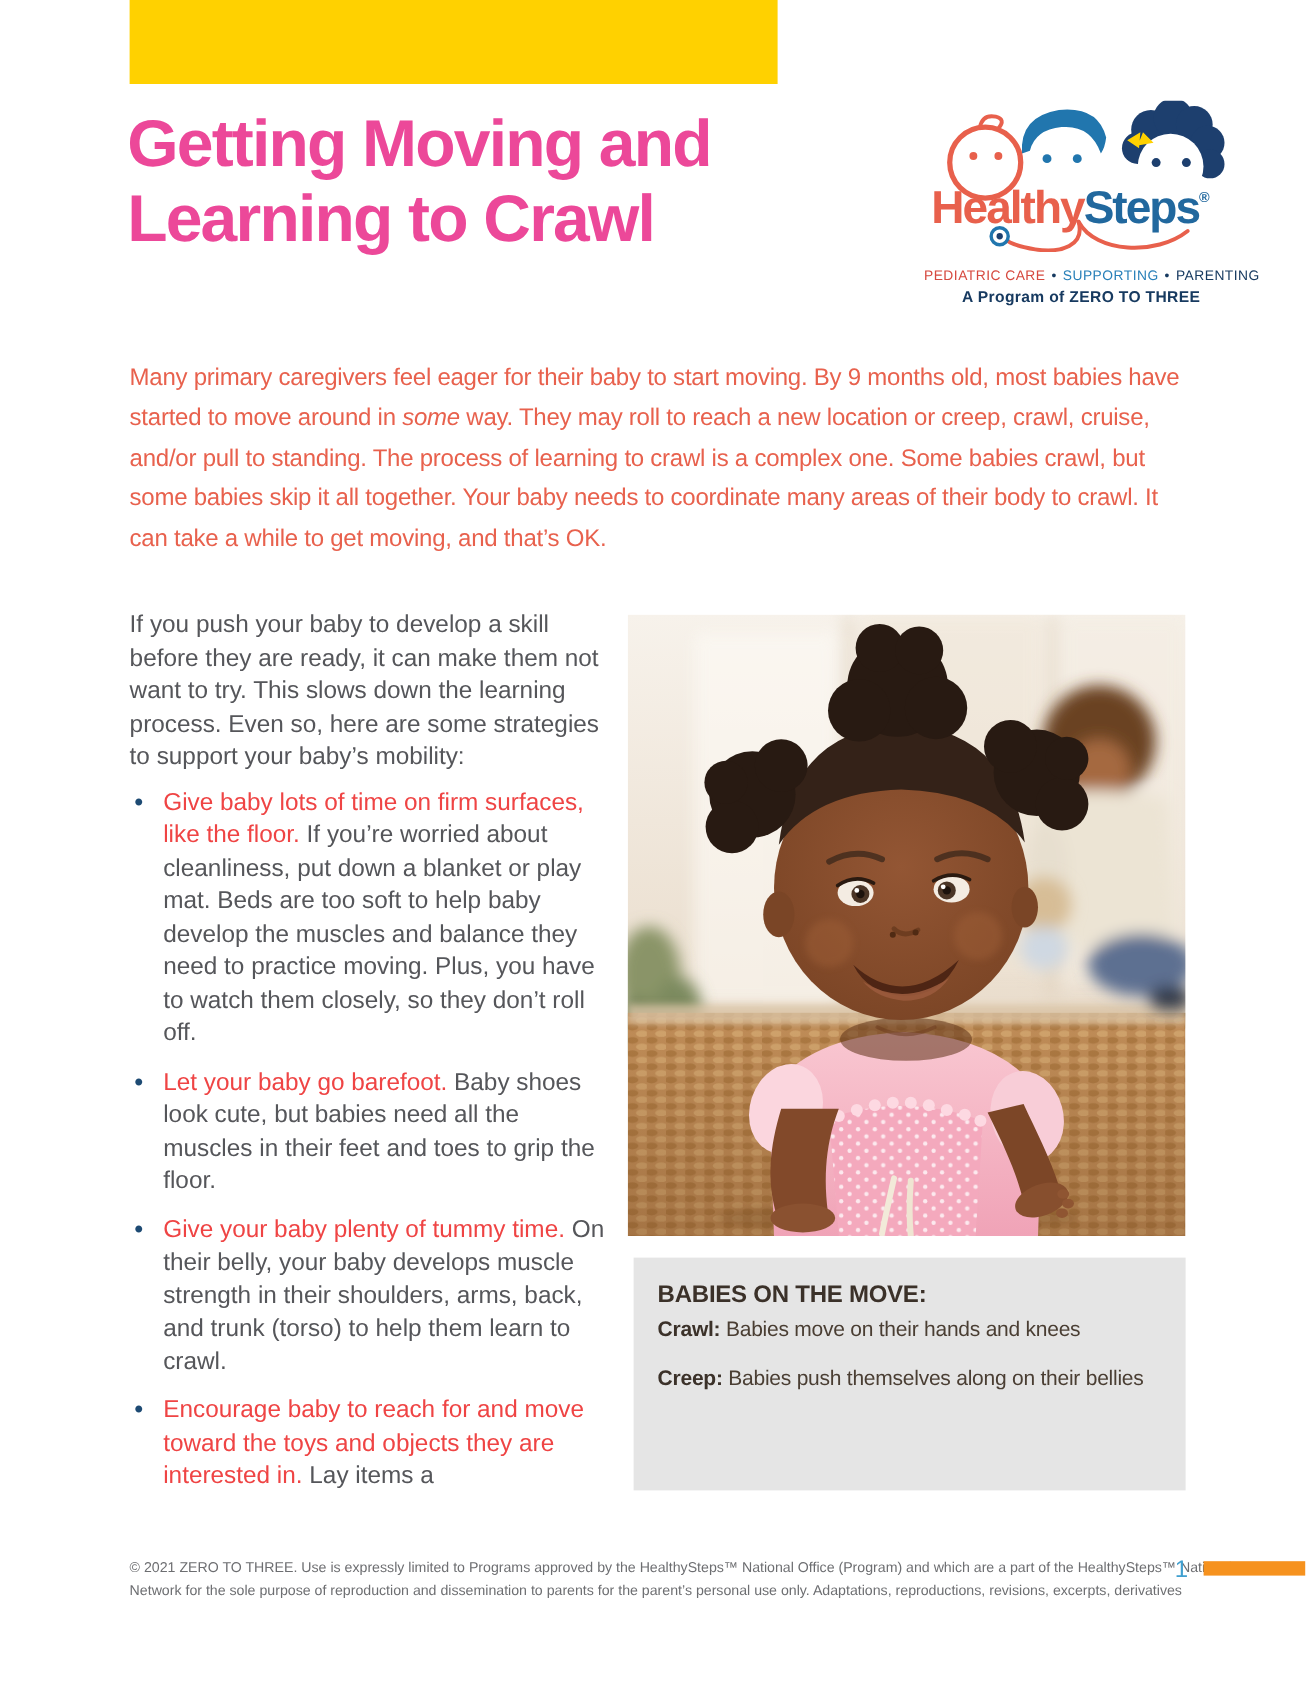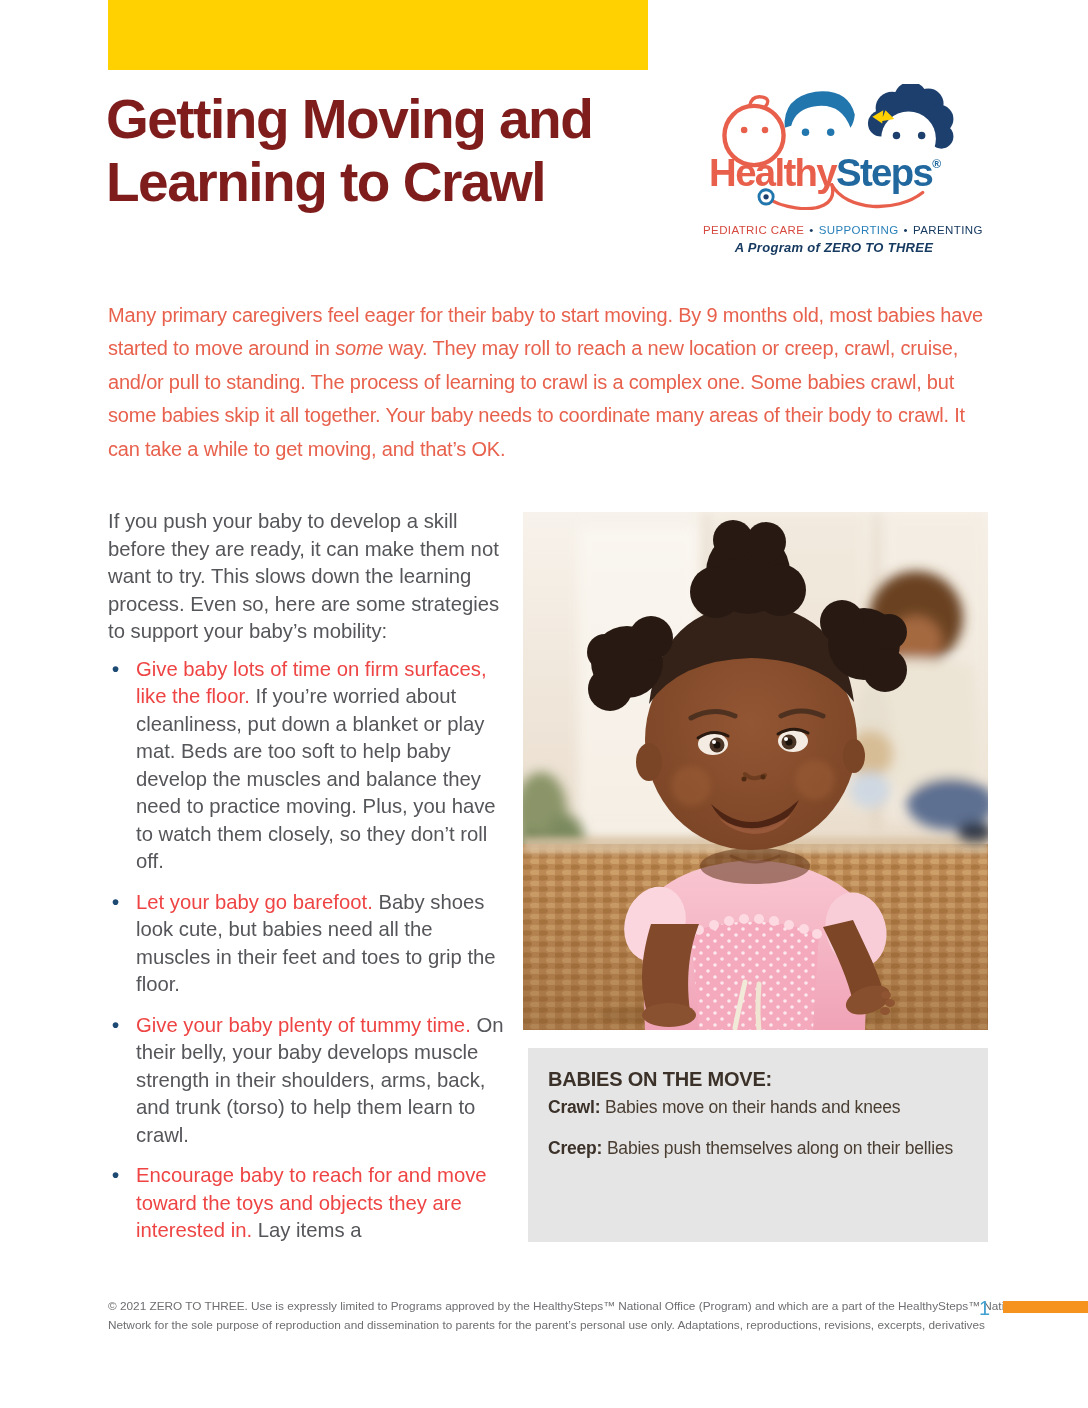--- a/index.html
+++ b/index.html
@@ -4,30 +4,30 @@
 <style>
   html,body{margin:0;padding:0;background:#ffffff;}
   .page{
     position:relative;width:1088px;height:1408px;margin:0 auto;background:#ffffff;
     font-family:"Liberation Sans",sans-serif;overflow:hidden;
   }
   
   .yellow-bar{position:absolute;left:108px;top:0;width:540px;height:70px;background:#FFD100;}
 
   
-  .title{position:absolute;left:106px;top:88px;width:640px;color:#7f1d1d;
+  .title{position:absolute;left:106px;top:88px;width:640px;color:#ec4899;
     font-size:55px;line-height:63px;font-weight:700;letter-spacing:-1.5px;}
 
   
-  .logo{position:absolute;left:703px;top:84px;width:262px;text-align:center;}
+  .logo{position:absolute;left:770px;top:84px;width:262px;text-align:center;}
   .logo svg{display:block;margin:0 auto;}
   .logo-tagline{margin-top:14px;font-size:11.5px;font-weight:400;letter-spacing:.4px;white-space:nowrap;}
   .tag-red{color:#D6493F;} .tag-blue{color:#2980B9;} .tag-navy{color:#173A60;}
   .tag-sep{color:#173A60;margin:0 5px;}
-  .logo-program{margin-top:4px;font-size:13px;font-weight:700;color:#173A60;letter-spacing:.3px;font-style:italic;}
+  .logo-program{margin-top:4px;font-size:13px;font-weight:700;color:#173A60;letter-spacing:.3px;}
 
   
   .intro{position:absolute;left:108px;top:299px;width:884px;color:#E8614D;
     font-size:20px;line-height:33.4px;letter-spacing:-0.2px;}
   .intro em{font-style:italic;}
 
   
   .left-col{position:absolute;left:108px;top:508px;width:402px;color:#55565A;
     font-size:20.3px;line-height:27.5px;}
   .left-col p{margin:0 0 10px 0;}

